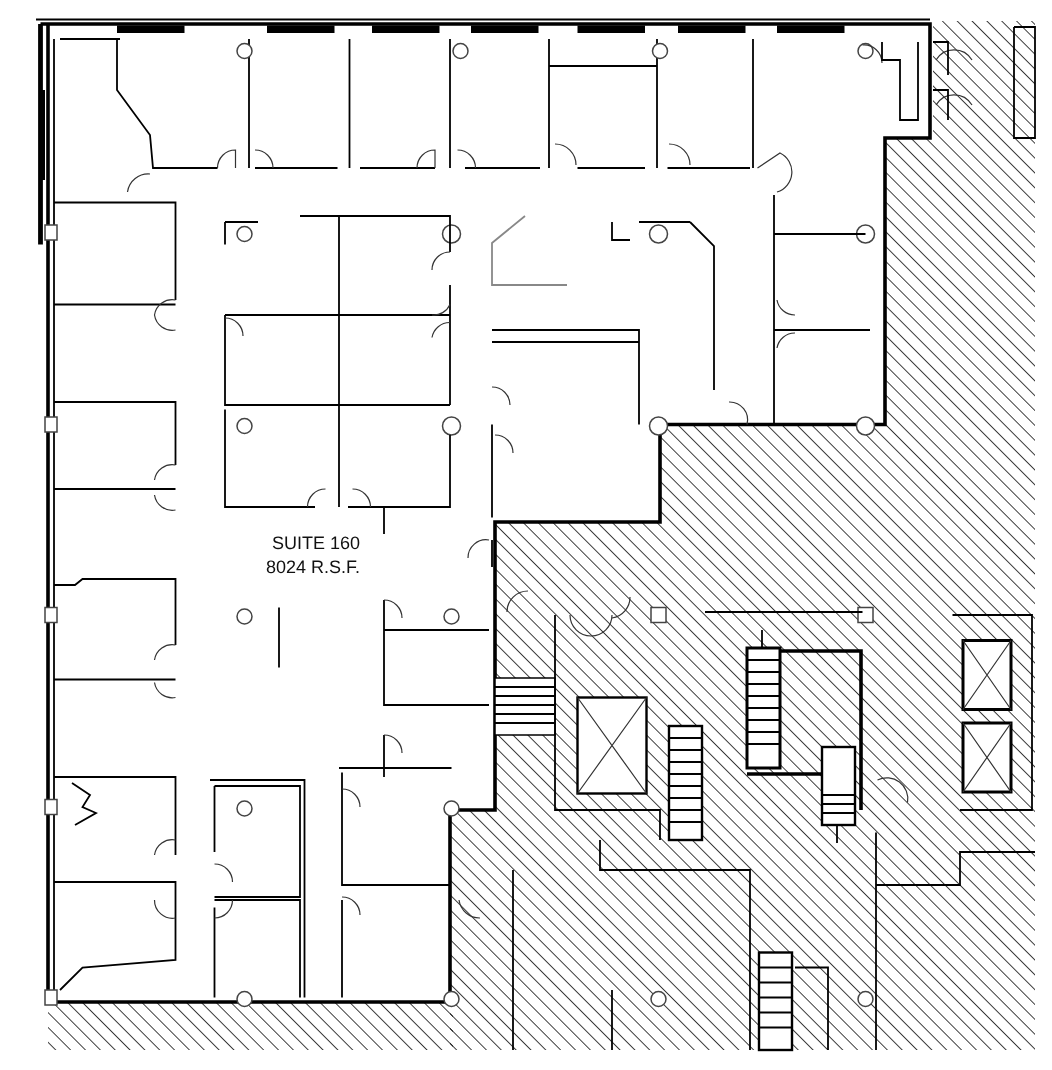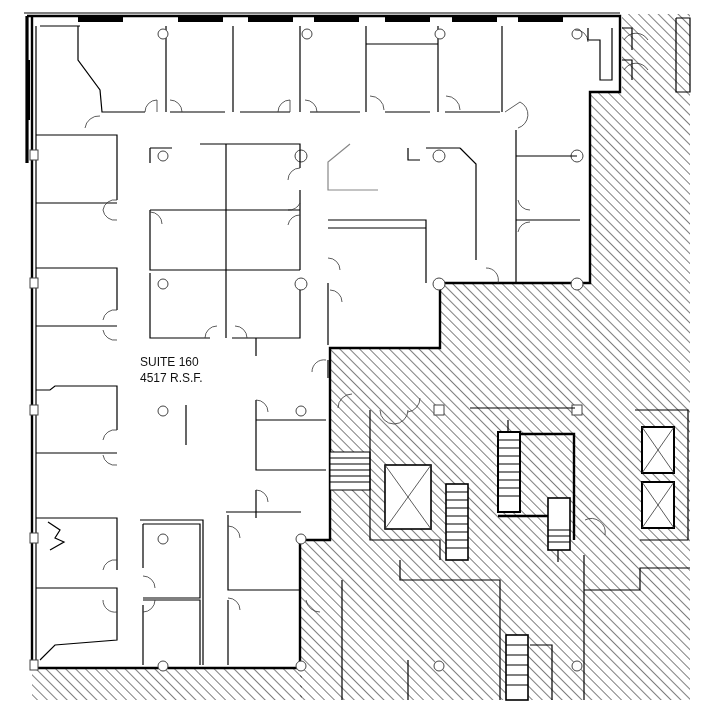--- a/index.html
+++ b/index.html
@@ -4,21 +4,21 @@
 <style>
   html, body { margin: 0; padding: 0; background: #ffffff; }
   body { width: 701px; height: 713px; overflow: hidden; position: relative; font-family: "Liberation Sans", sans-serif; }
   #plan { position: absolute; left: 0; top: 0; width: 701px; height: 713px; }
   .w { stroke: #000; fill: none; stroke-width: 1.2; }
   .wt { stroke: #000; fill: none; stroke-width: 2.4; }
   .wh { stroke: #000; fill: none; stroke-width: 3.2; }
   .dr { stroke: #333; fill: none; stroke-width: 0.8; }
   .col { stroke: #444; fill: #fff; stroke-width: 1; }
   .gr { stroke: #888; fill: none; stroke-width: 1.2; }
-  .suite-label { position: absolute; left: 140px; top: 354px; width: 100px; text-align: left; font-size: 12px; line-height: 16px; color: #111; }
+  .suite-label { position: absolute; left: 140px; top: 354px; width: 100px; text-align: right; font-size: 12px; line-height: 16px; color: #111; }
 </style>
 </head>
 <body>
 
 <svg id="plan" viewBox="0 0 701 713" xmlns="http://www.w3.org/2000/svg">
   <defs>
     <pattern id="hatch" patternUnits="userSpaceOnUse" width="7" height="7" patternTransform="rotate(-45)">
       <line x1="0" y1="0" x2="0" y2="7" stroke="#000" stroke-width="1"></line>
     </pattern>
   </defs>
@@ -222,14 +222,14 @@
   </g>
 
   <g>
     <path class="w" d="M508,420 L508,432"></path>
     <path class="w" d="M558,550 L558,562"></path>
   </g>
 </svg>
 
 <div class="suite-label">
   <div>SUITE 160</div>
-  <div>4517 R.S.F.</div>
+  <div>8024 R.S.F.</div>
 </div>
 
 </body></html>

